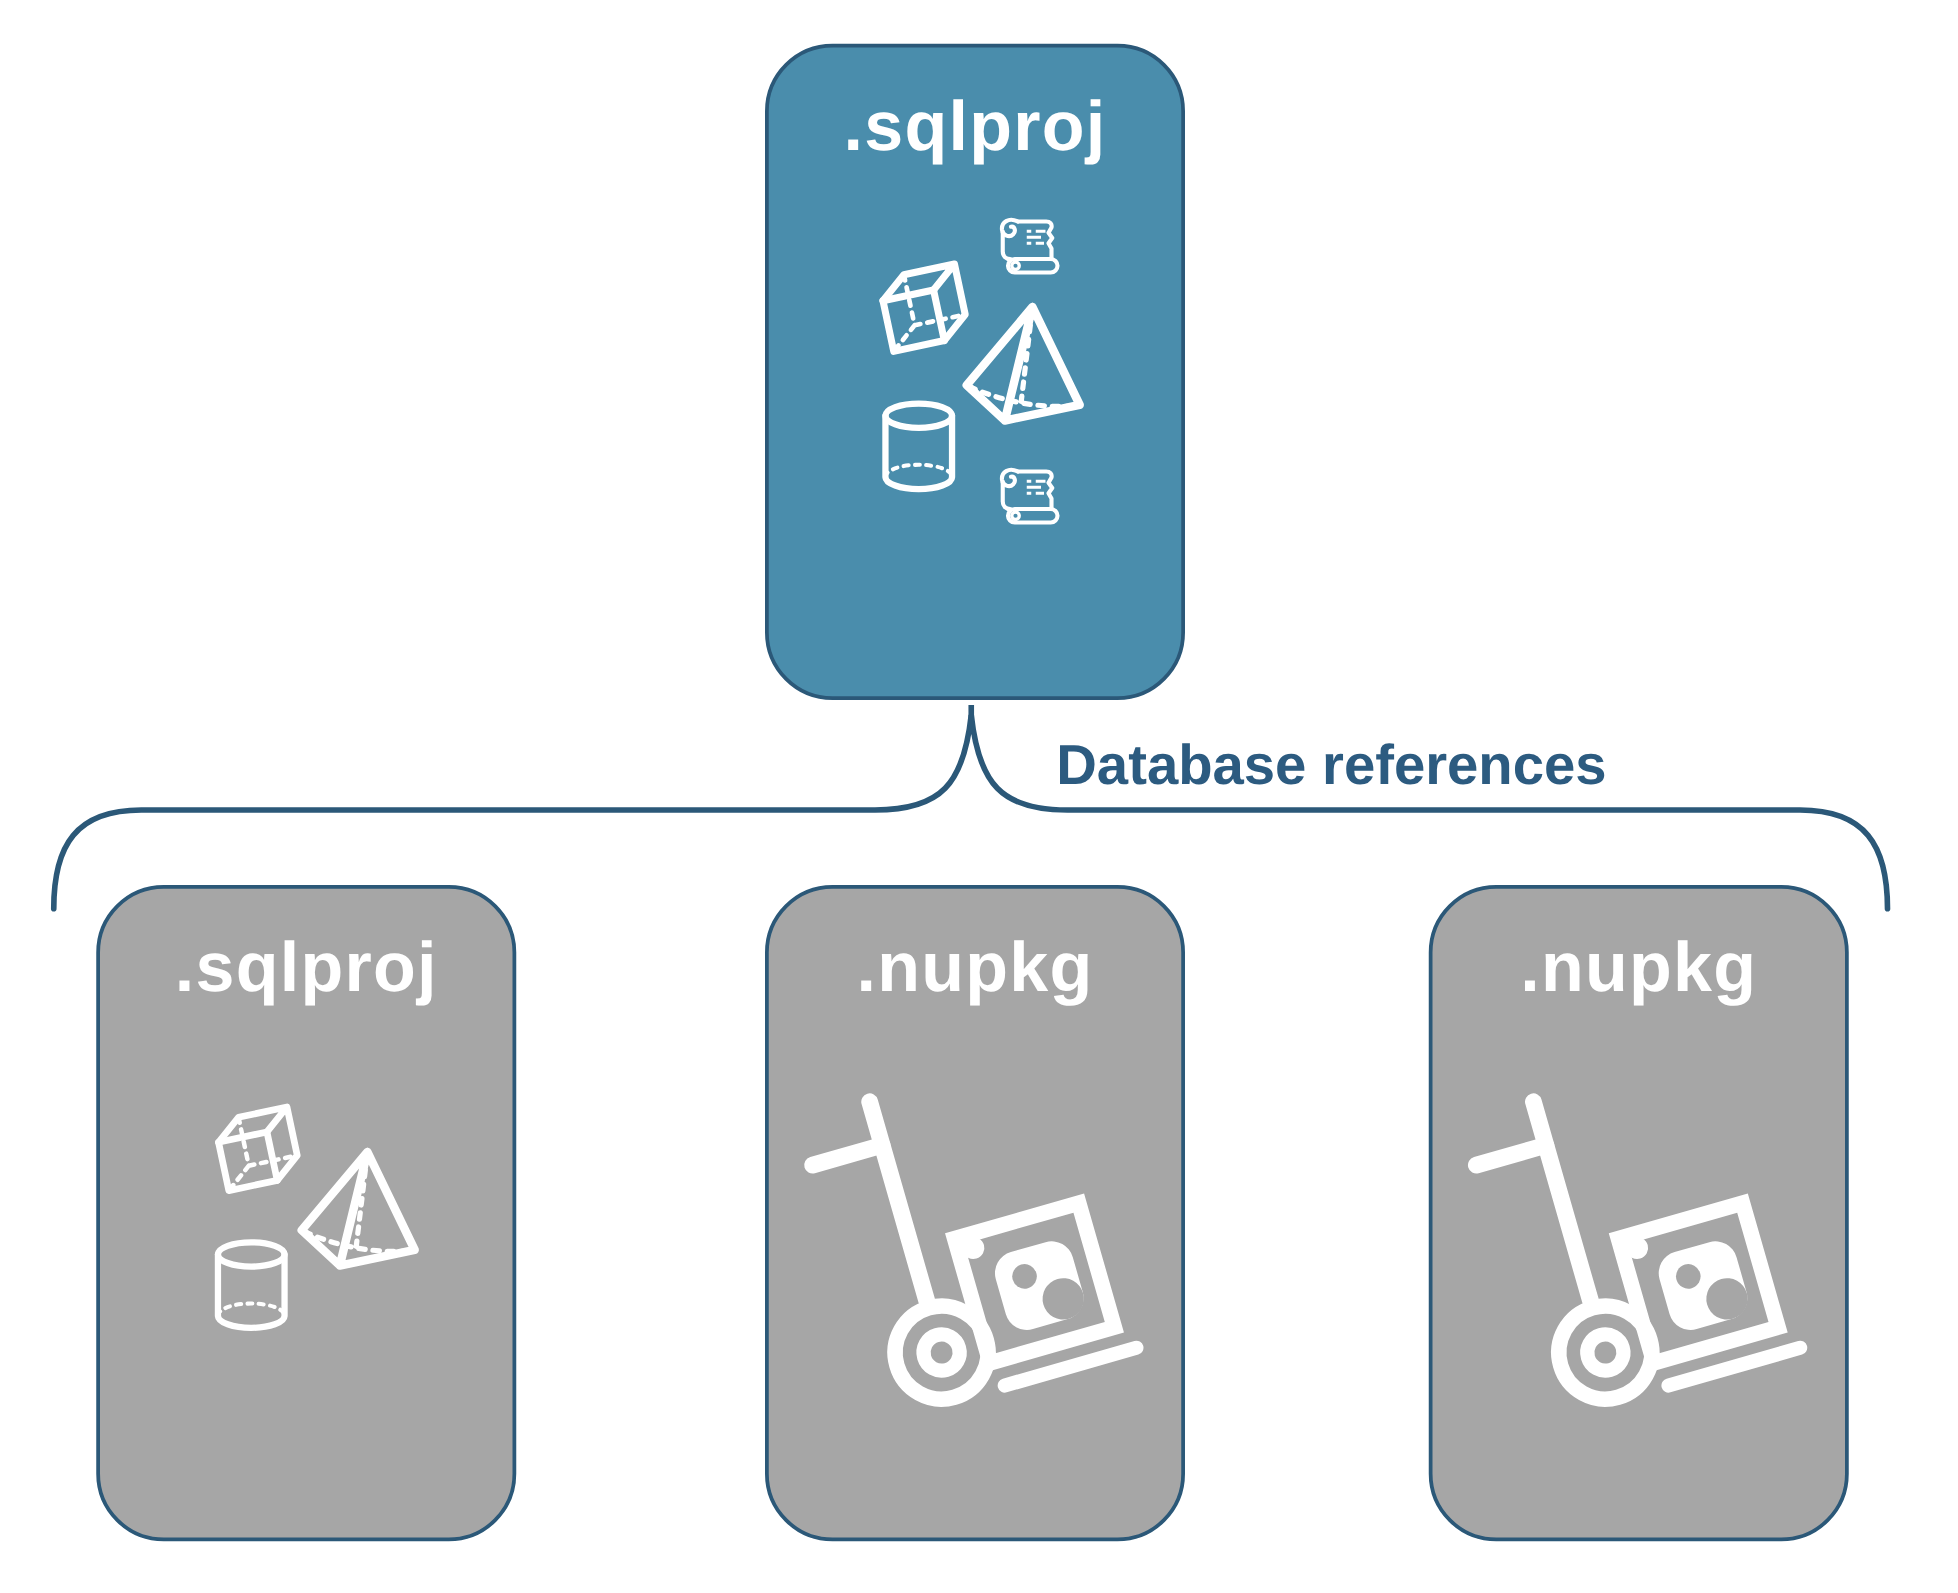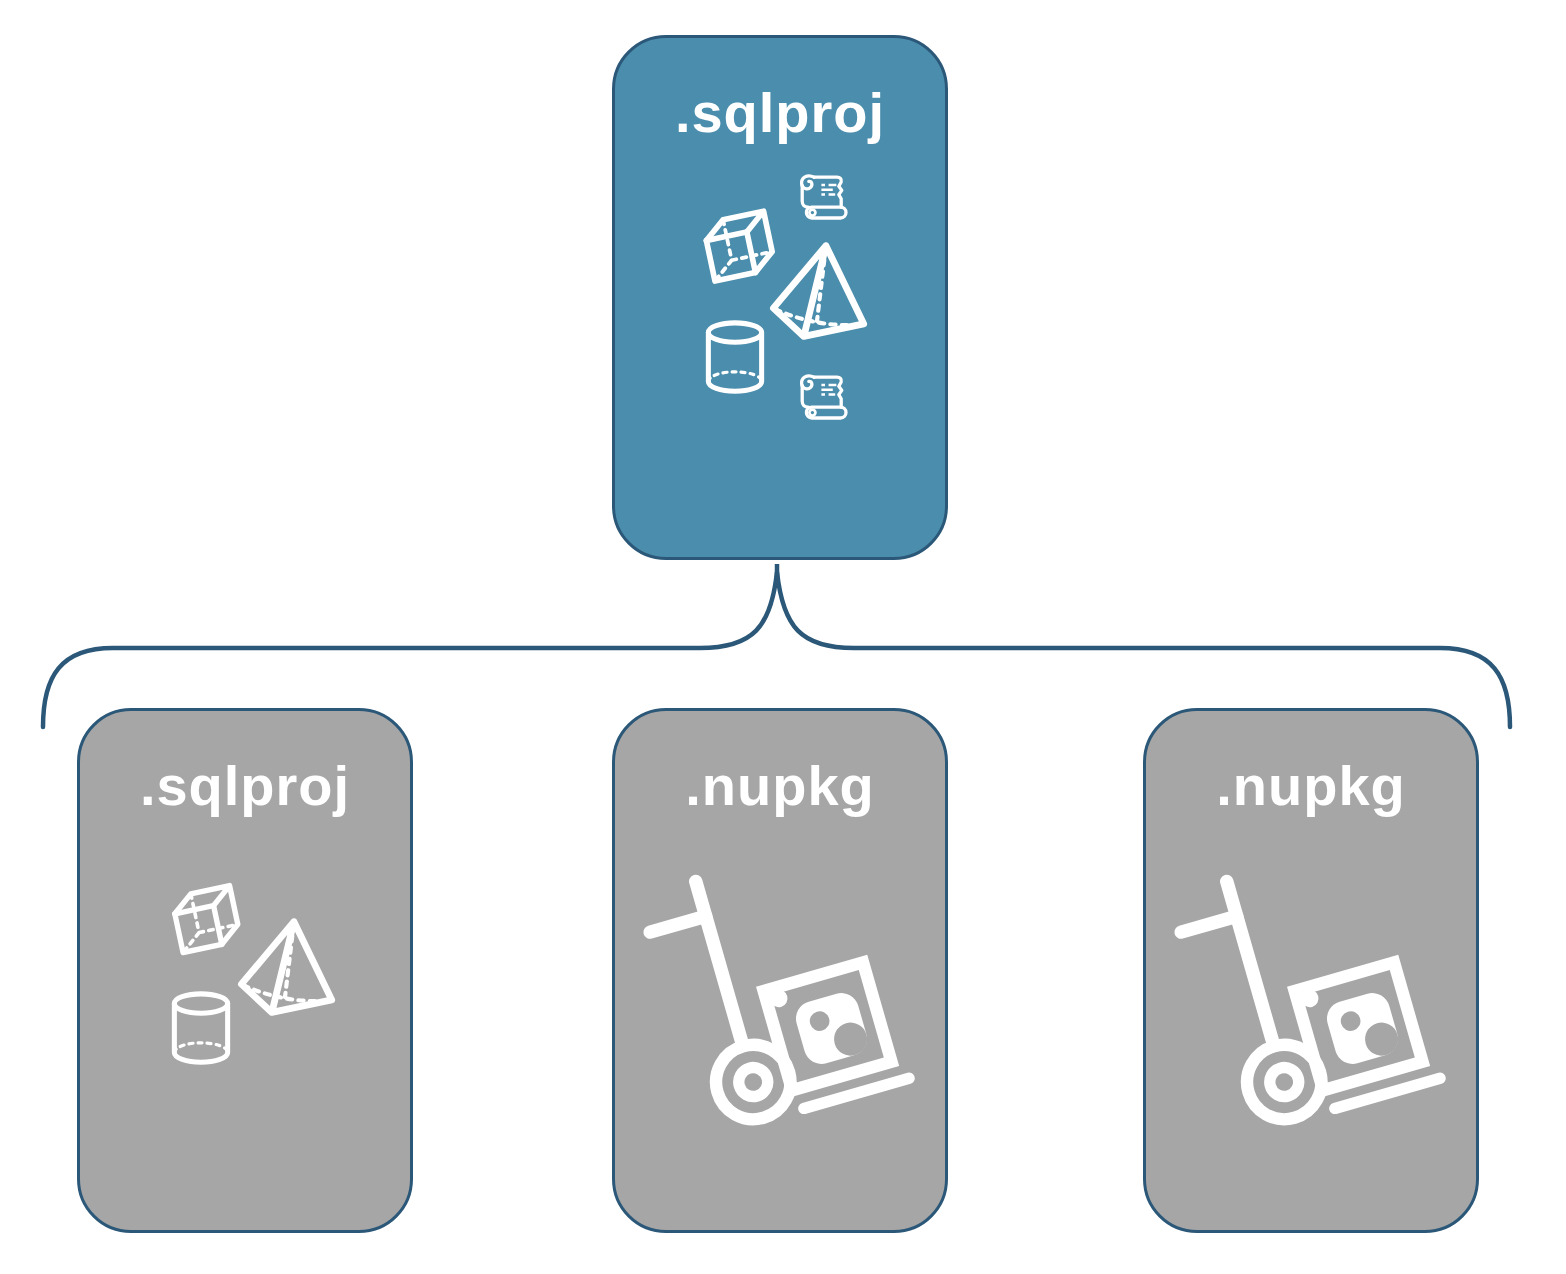--- a/index.html
+++ b/index.html
@@ -19,21 +19,21 @@
   .card{
     position:absolute;width:336px;height:525px;box-sizing:border-box;
     border:3.5px solid var(--stroke);border-radius:54px;
   }
   .card-root{left:612px;top:35px;background:var(--root-fill);}
   .card-child{background:var(--child-fill);}
   .card-child-1{left:77px;top:708px;}
   .card-child-2{left:612px;top:708px;}
   .card-child-3{left:1143px;top:708px;}
   .card h2{
-    margin:0;padding-top:44px;text-align:center;
+    margin:0;padding-top:32px;text-align:center;
     font-size:56px;font-weight:bold;letter-spacing:1px;line-height:1.1;
     color:var(--icon-color);
   }
   .icon{position:absolute;overflow:visible;}
   
   .card-root .icon-cube{left:78px;top:160px;width:94px;height:94px;}
   .card-root .icon-scroll-1{left:180px;top:132px;width:60px;height:60px;}
   .card-root .icon-pyramid{left:152px;top:202px;width:104px;height:104px;}
   .card-root .icon-cylinder{left:84px;top:280px;width:72px;height:81px;}
   .card-root .icon-scroll-2{left:180px;top:332px;width:60px;height:60px;}
@@ -101,20 +101,21 @@
 </svg>
 
 <div class="canvas">
 
   <svg class="connector-layer" viewBox="0 0 1566 1274" fill="none">
     <line x1="777" y1="564" x2="777" y2="582" stroke="var(--stroke)" stroke-width="4.5"></line>
     <path d="M43 727 C43 676 61 648 113 648 H700 C753 648 771 627 777 572
              C783 627 801 648 854 648 H1440 C1492 648 1510 676 1510 727" stroke="var(--stroke)" stroke-width="4.5" stroke-linecap="round"></path>
   </svg>
 
+  <div class="edge-label">Database references</div>
 
   <section class="card card-root">
     <h2>.sqlproj</h2>
     <svg class="icon icon-cube">
         <use href="#sym-cube"></use>
       </svg>
     <svg class="icon icon-scroll-1">
         <use href="#sym-scroll"></use>
       </svg>
     <svg class="icon icon-pyramid">

